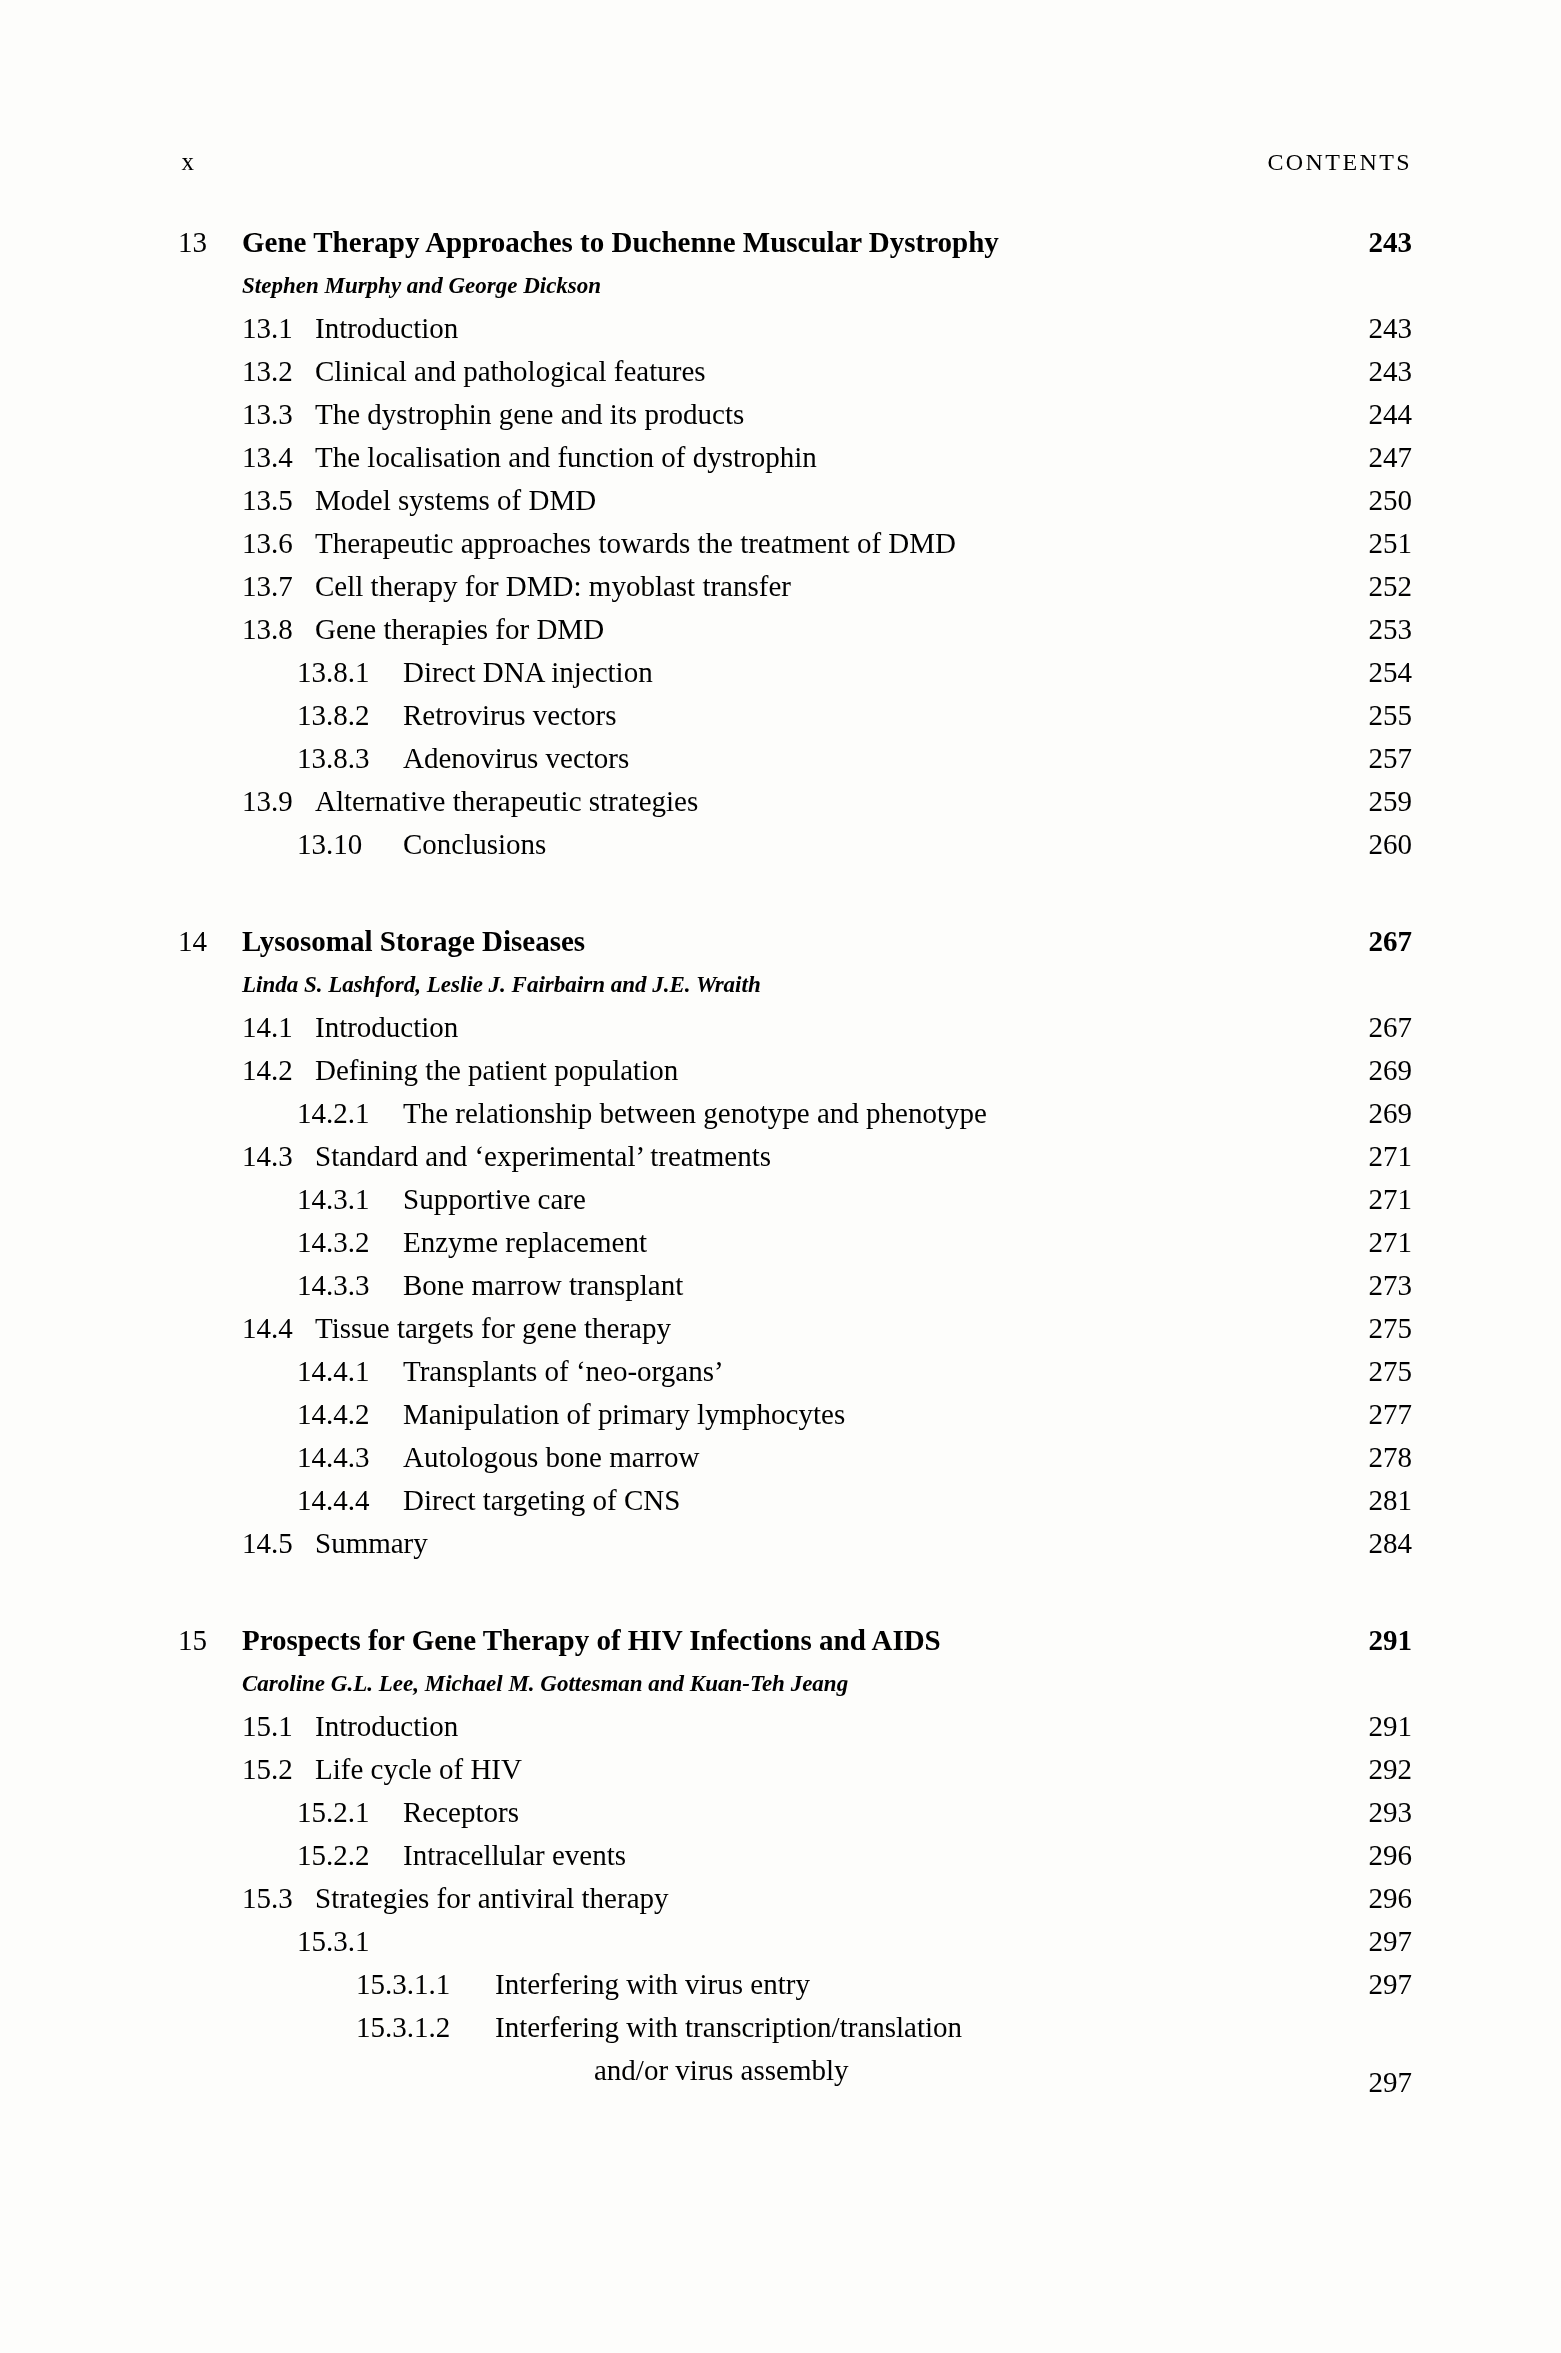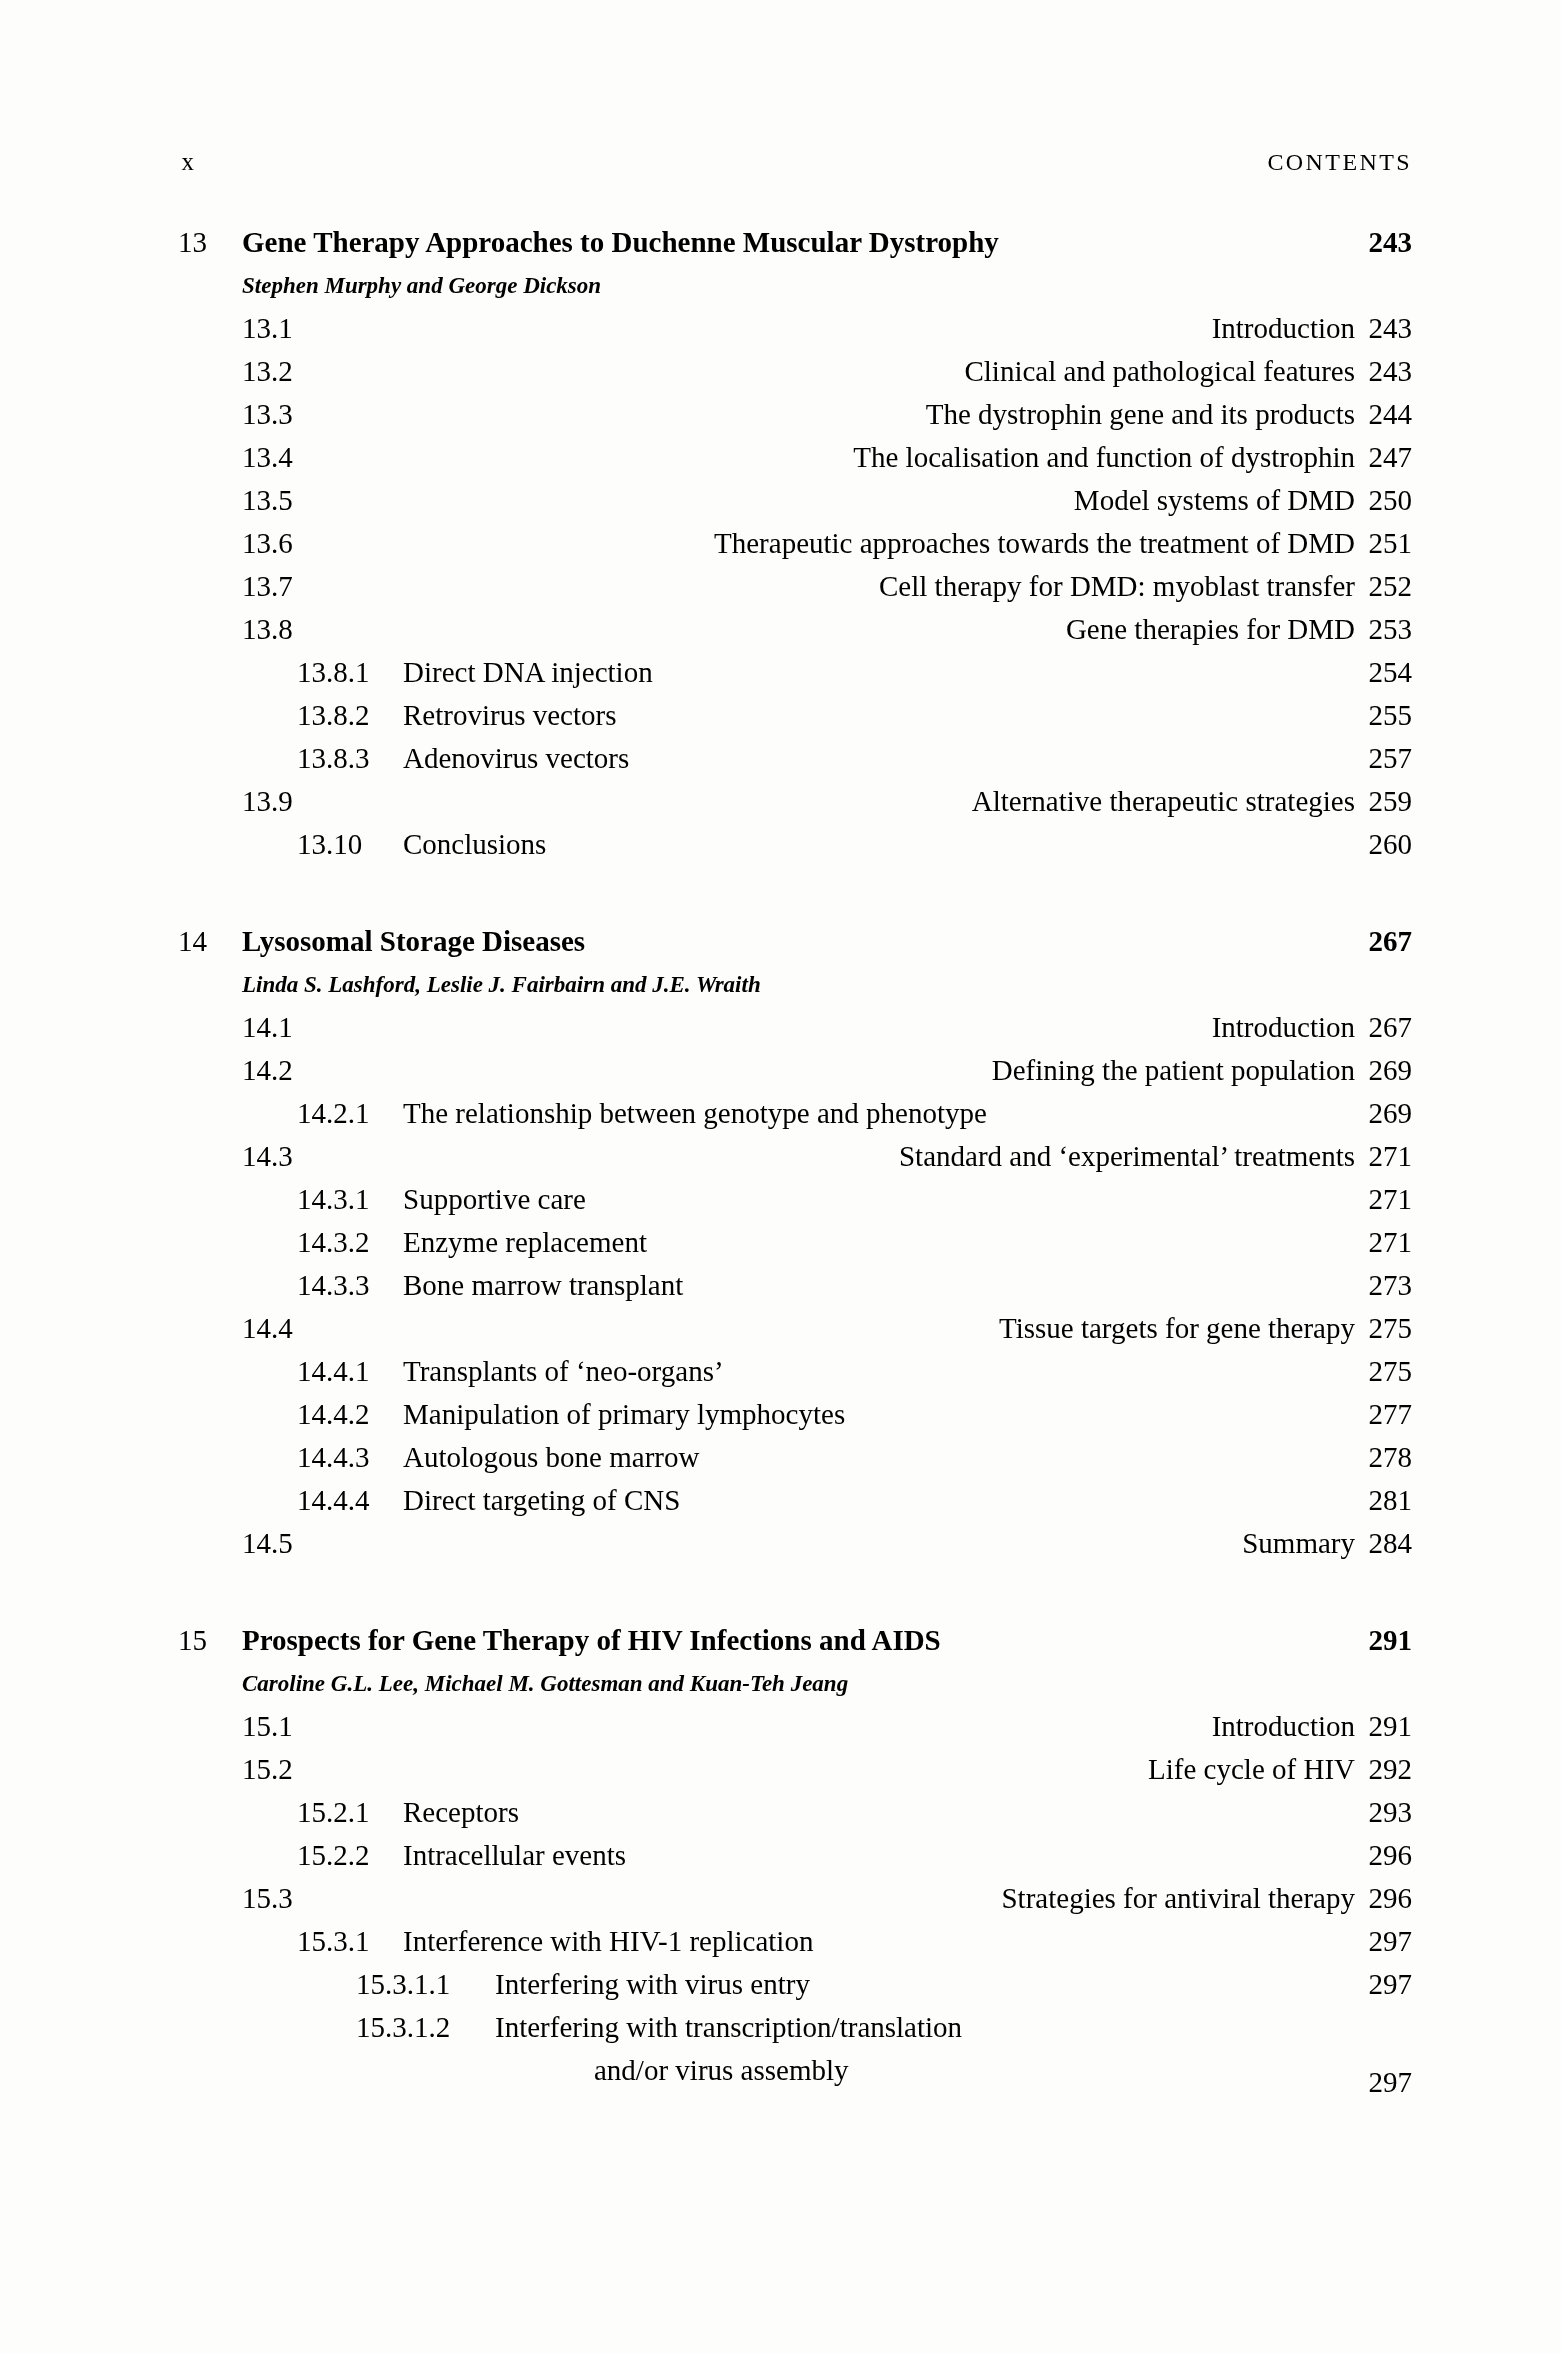--- a/index.html
+++ b/index.html
@@ -100,21 +100,21 @@
     flex: 1 1 auto;
     white-space: nowrap;
   }
   .entry .sec {
     flex: 0 0 auto;
   }
   .entry .txt {
     flex: 0 0 auto;
   }
   
-  .lvl1 .label { padding-left: 64px; justify-content: space-between; }
+  .lvl1 .label { padding-left: 64px; }
   .lvl2 .label { padding-left: 119px; }
   .lvl3 .label { padding-left: 178px; }
   .lvl3b .label { padding-left: 238px; }
 
   .sec-w1 { min-width: 73px; }
   .sec-w2 { min-width: 106px; }
   .sec-w3 { min-width: 139px; }
   .sec-w4 { min-width: 178px; }
 </style>
 </head>
@@ -365,21 +365,20 @@
           <div class="entry lvl1">
             <span class="label">
               <span class="sec sec-w1">15.3</span>
               <span class="txt">Strategies for antiviral therapy</span>
             </span>
             <span class="page-no">296</span>
           </div>
           <div class="entry lvl2">
             <span class="label">
               <span class="sec sec-w2">15.3.1</span>
-              <span class="txt">Interference with HIV-1 replication</span>
             </span>
             <span class="page-no">297</span>
           </div>
           <div class="entry lvl3">
             <span class="label">
               <span class="sec sec-w3">15.3.1.1</span>
               <span class="txt">Interfering with virus entry</span>
             </span>
             <span class="page-no">297</span>
           </div>

